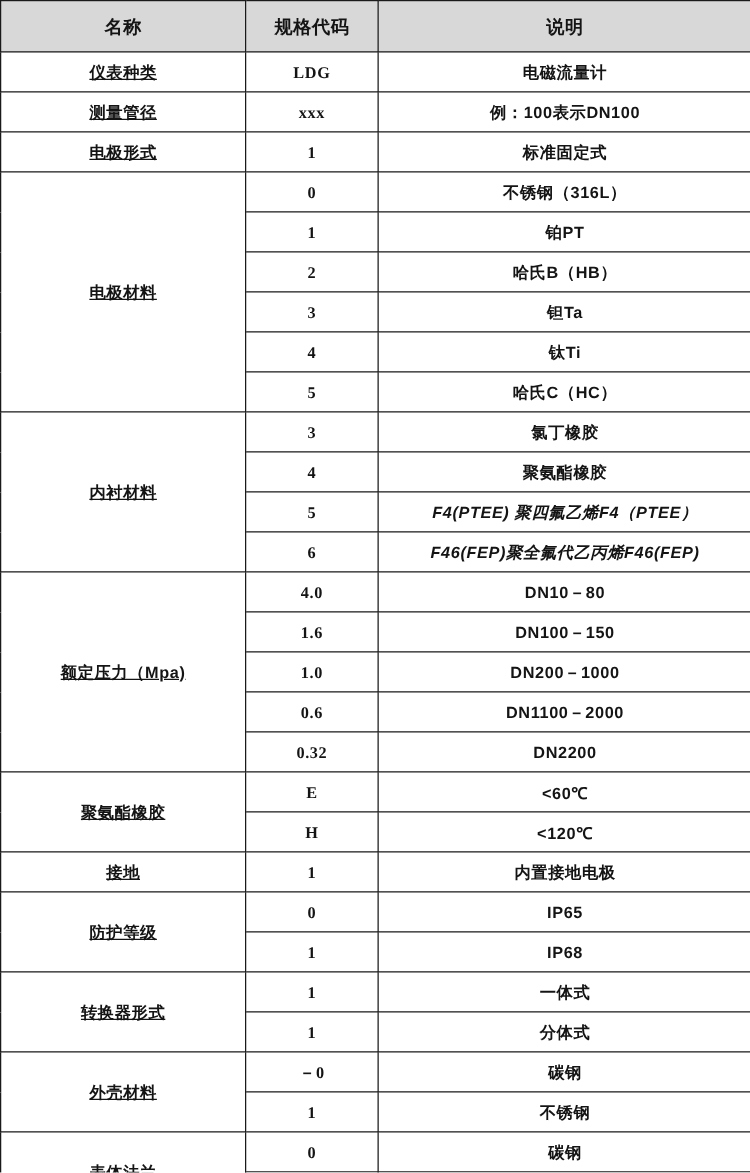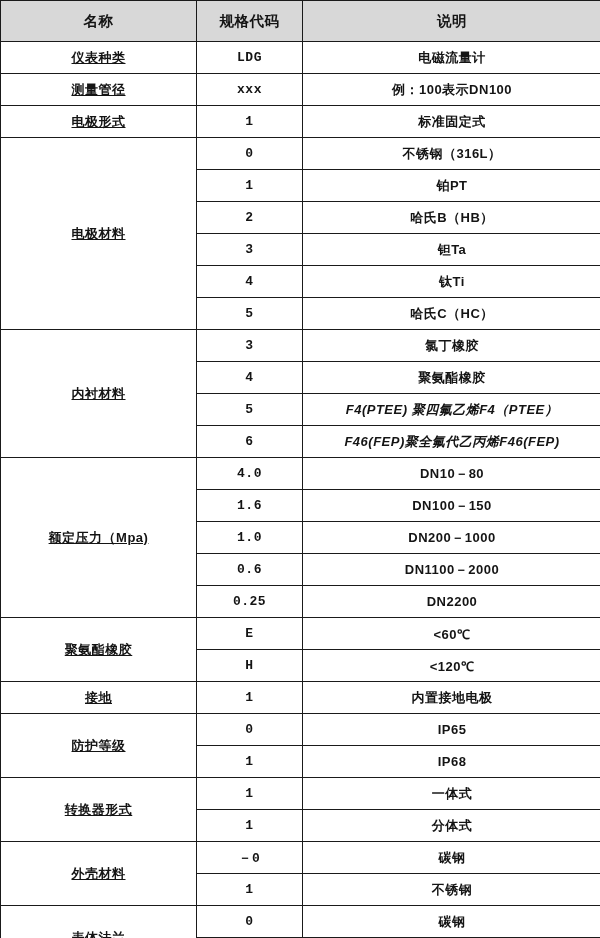--- a/index.html
+++ b/index.html
@@ -40,21 +40,21 @@
     height: 29px;
     font-size: 13px;
     padding: 1px 2px;
     background: #ffffff;
   }
   td.name-cell {
     font-size: 13.5px;
     text-decoration: underline;
   }
   td.code-cell {
-    font-family: Liberation Mono, monospace;
+    font-family: Liberation Serif, serif;
     letter-spacing: 1px;
     margin-top: 19px;
   }
   td.desc-cell {
     font-size: 13px;
   }
   td.desc-small {
     font-size: 11.5px;
     letter-spacing: 0;
     font-style: italic;
@@ -140,21 +140,21 @@
       </tr>
       <tr>
         <td class="code-cell">1.0</td>
         <td class="desc-cell">DN200－1000</td>
       </tr>
       <tr>
         <td class="code-cell">0.6</td>
         <td class="desc-cell">DN1100－2000</td>
       </tr>
       <tr>
-        <td class="code-cell">0.25</td>
+        <td class="code-cell">0.32</td>
         <td class="desc-cell">DN2200</td>
       </tr>
       <tr>
         <td class="name-cell" rowspan="2">聚氨酯橡胶</td>
         <td class="code-cell">E</td>
         <td class="desc-cell">&lt;60℃</td>
       </tr>
       <tr>
         <td class="code-cell">H</td>
         <td class="desc-cell">&lt;120℃</td>

